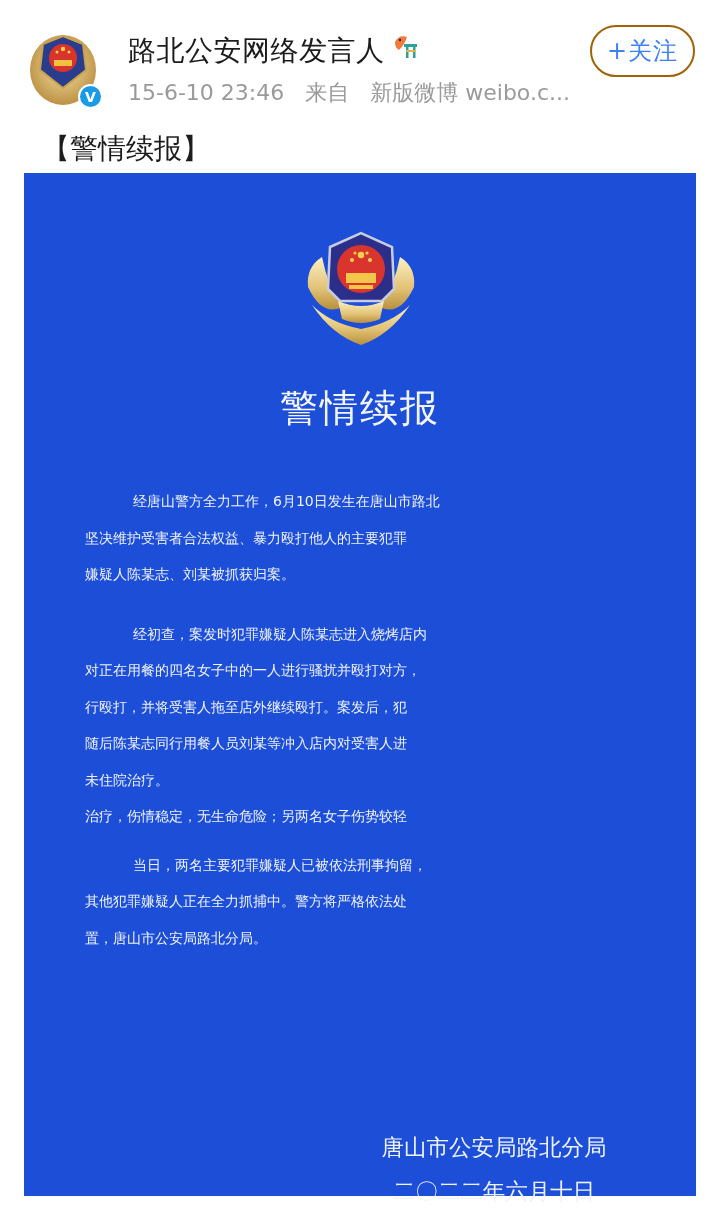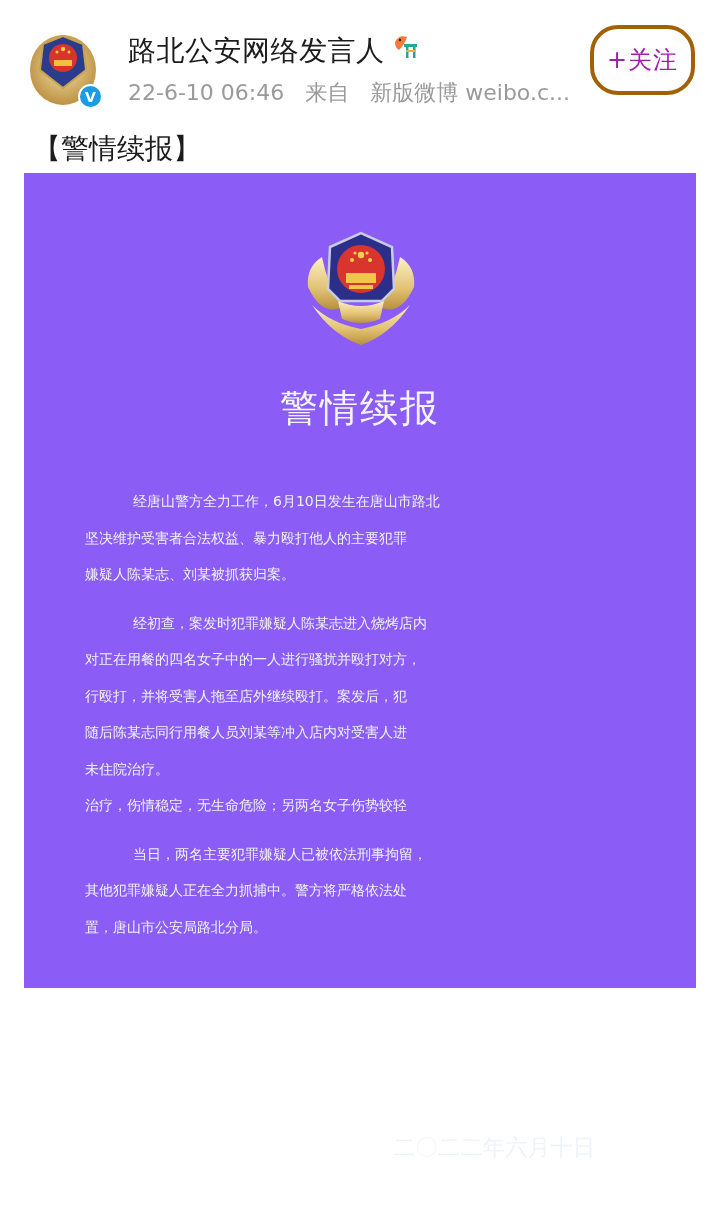--- a/index.html
+++ b/index.html
@@ -15,27 +15,27 @@
 
   .username-row { position: absolute; left: 128px; top: 32px; height: 40px; display: flex; align-items: flex-start; }
   .username { font-size: 28px; color: #1c1c1c; letter-spacing: 0.5px; }
   .badge-icon { margin-left: 6px; width: 28px; height: 28px; display: inline-block; }
   .badge-icon svg { width: 28px; height: 28px; display: block; }
 
   .meta-row { position: absolute; left: 128px; top: 78px; font-size: 22px; color: #9a9a9a; white-space: nowrap; }
   .meta-row span { margin-right: 14px; }
   .meta-row span.src { }
 
-  .follow-btn { position: absolute; left: 590px; top: 25px; width: 105px; height: 70px; border: 4px solid #a16207;
-    border-radius: 28px; background: #fff; color: #a21caf; font-size: 24px; display: flex; align-items: center;
+  .follow-btn { position: absolute; left: 590px; top: 25px; width: 105px; height: 52px; border: 2px solid #a16207;
+    border-radius: 28px; background: #fff; color: #3b82f6; font-size: 24px; display: flex; align-items: center;
     justify-content: center; cursor: pointer; letter-spacing: 1px; }
 
-  .post-title { position: absolute; left: 33px; top: 130px; font-size: 28px; color: #1c1c1c; }
+  .post-title { position: absolute; left: 42px; top: 130px; font-size: 28px; color: #1c1c1c; }
 
-  .notice { position: absolute; left: 24px; top: 173px; width: 672px; height: 815px; background: #8b5cf6; }
+  .notice { position: absolute; left: 24px; top: 173px; width: 672px; height: 1023px; background: #1d4ed8; }
   .emblem { position: absolute; left: 278px; top: 54px; width: 118px; height: 122px; }
   .emblem svg { width: 118px; height: 122px; display: block; }
   .notice-title { position: absolute; left: 0; width: 672px; top: 210px; text-align: center; color: #f2f5fa;
     font-size: 38px; letter-spacing: 2px; }
 
   .notice-body { position: absolute; left: 61px; top: 310px; width: 556px; color: #eef3fa; font-size: 14px;
     line-height: 36.5px; }
   .para { text-indent: 2em; }
   .line { display: block; white-space: nowrap; }
   .para .line { text-indent: 0; }
@@ -75,21 +75,21 @@
         <circle cx="9" cy="8" r="1.2" fill="#222"></circle>
         <rect x="13" y="12" width="13" height="3" fill="#2aa49a"></rect>
         <rect x="15" y="15" width="2.5" height="11" fill="#2aa49a"></rect>
         <rect x="22" y="15" width="2.5" height="11" fill="#2aa49a"></rect>
         <rect x="15" y="18" width="9.5" height="2" fill="#e6b43c"></rect>
       </svg>
     </span>
   </div>
 
   <div class="meta-row">
-    <span>22-6-10 06:46</span>
+    <span>15-6-10 23:46</span>
     <span class="src">来自</span>
     <span>新版微博 weibo.c...</span>
   </div>
 
   <div class="follow-btn">+关注</div>
 </div>
 
 <div class="post-title">【警情续报】</div>
 
 <div class="notice">
@@ -119,31 +119,32 @@
   </div>
 
   <div class="notice-title">警情续报</div>
 
   <div class="notice-body">
     <div class="para" style="margin-bottom:0;">
       <span class="line first">经唐山警方全力工作，6月10日发生在唐山市路北</span>
       <span class="line">坚决维护受害者合法权益、暴力殴打他人的主要犯罪</span>
       <span class="line">嫌疑人陈某志、刘某被抓获归案。</span>
     </div>
-    <div class="para" style="margin-top:12px;">
+    <div class="para" style="margin-top:23px;">
       <span class="line first">经初查，案发时犯罪嫌疑人陈某志进入烧烤店内</span>
       <span class="line">对正在用餐的四名女子中的一人进行骚扰并殴打对方，</span>
       <span class="line">行殴打，并将受害人拖至店外继续殴打。案发后，犯</span>
       <span class="line">随后陈某志同行用餐人员刘某等冲入店内对受害人进</span>
       <span class="line">未住院治疗。</span>
       <span class="line">治疗，伤情稳定，无生命危险；另两名女子伤势较轻</span>
     </div>
     <div class="para" style="margin-top:12px;">
       <span class="line first">当日，两名主要犯罪嫌疑人已被依法刑事拘留，</span>
       <span class="line">其他犯罪嫌疑人正在全力抓捕中。警方将严格依法处</span>
       <span class="line">置，唐山市公安局路北分局。</span>
     </div>
   </div>
 
   <div class="signature">
+    <div>唐山市公安局路北分局</div>
     <div>二〇二二年六月十日</div>
   </div>
 </div>
 
 </body></html>

